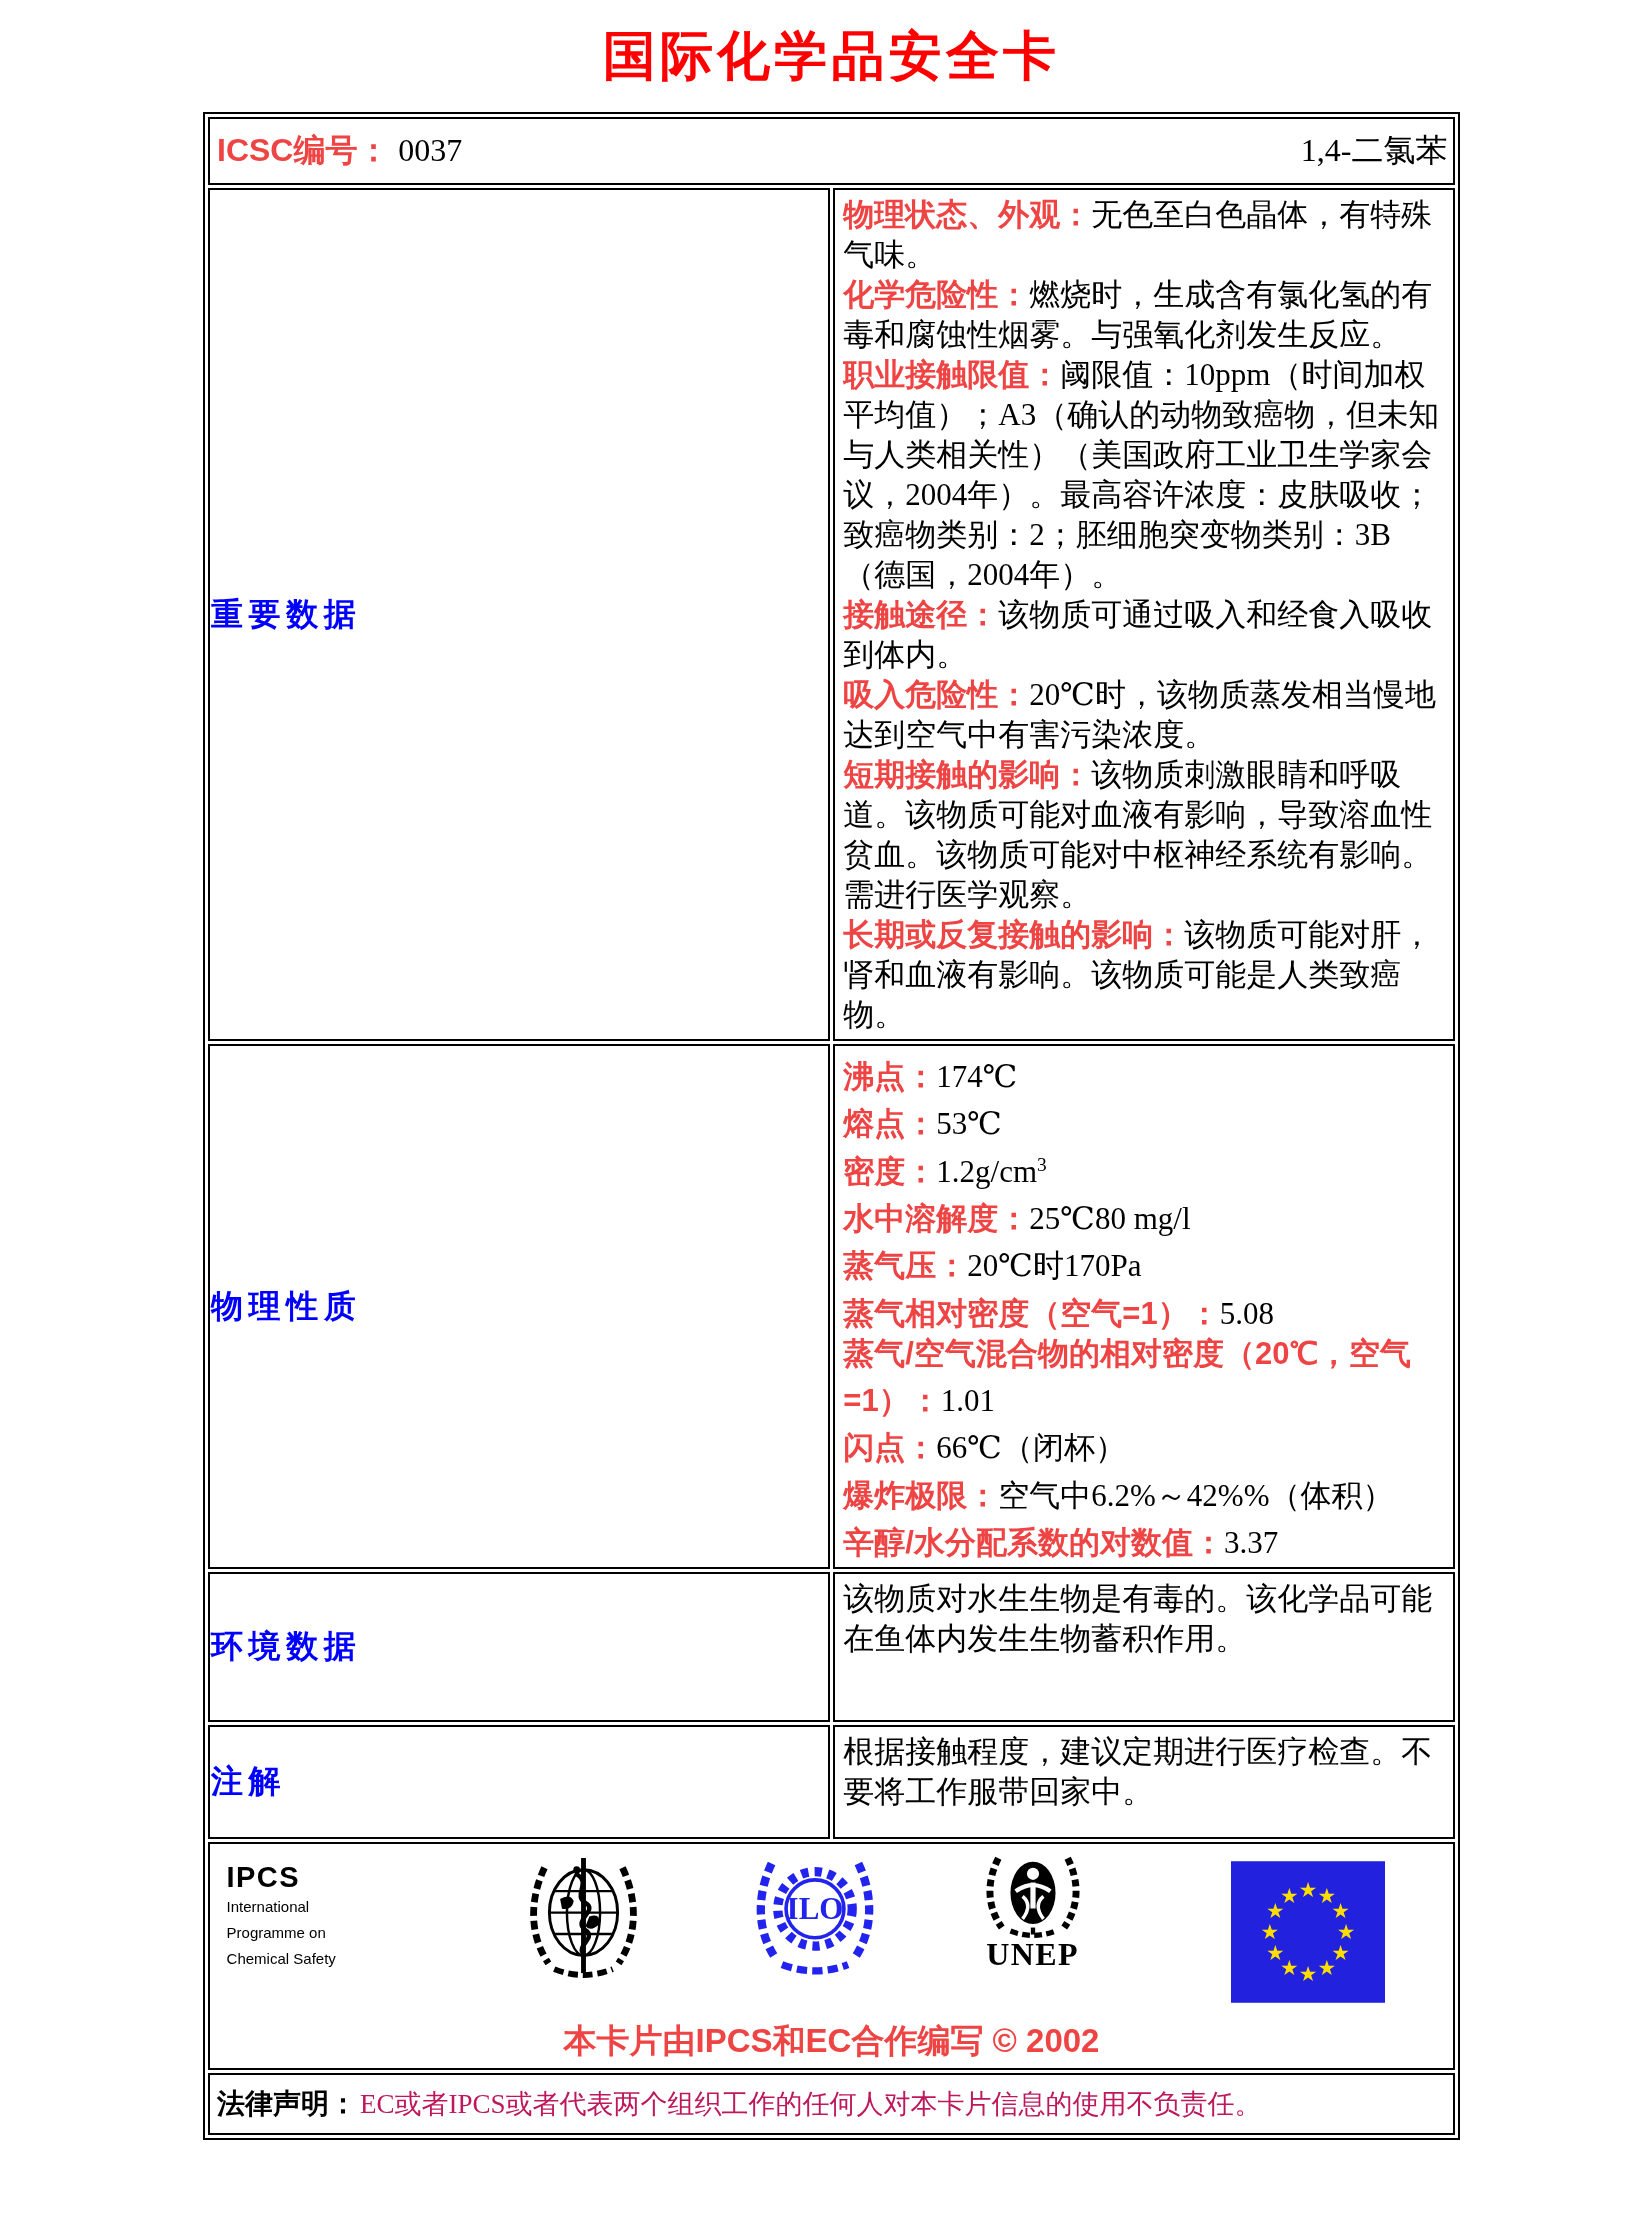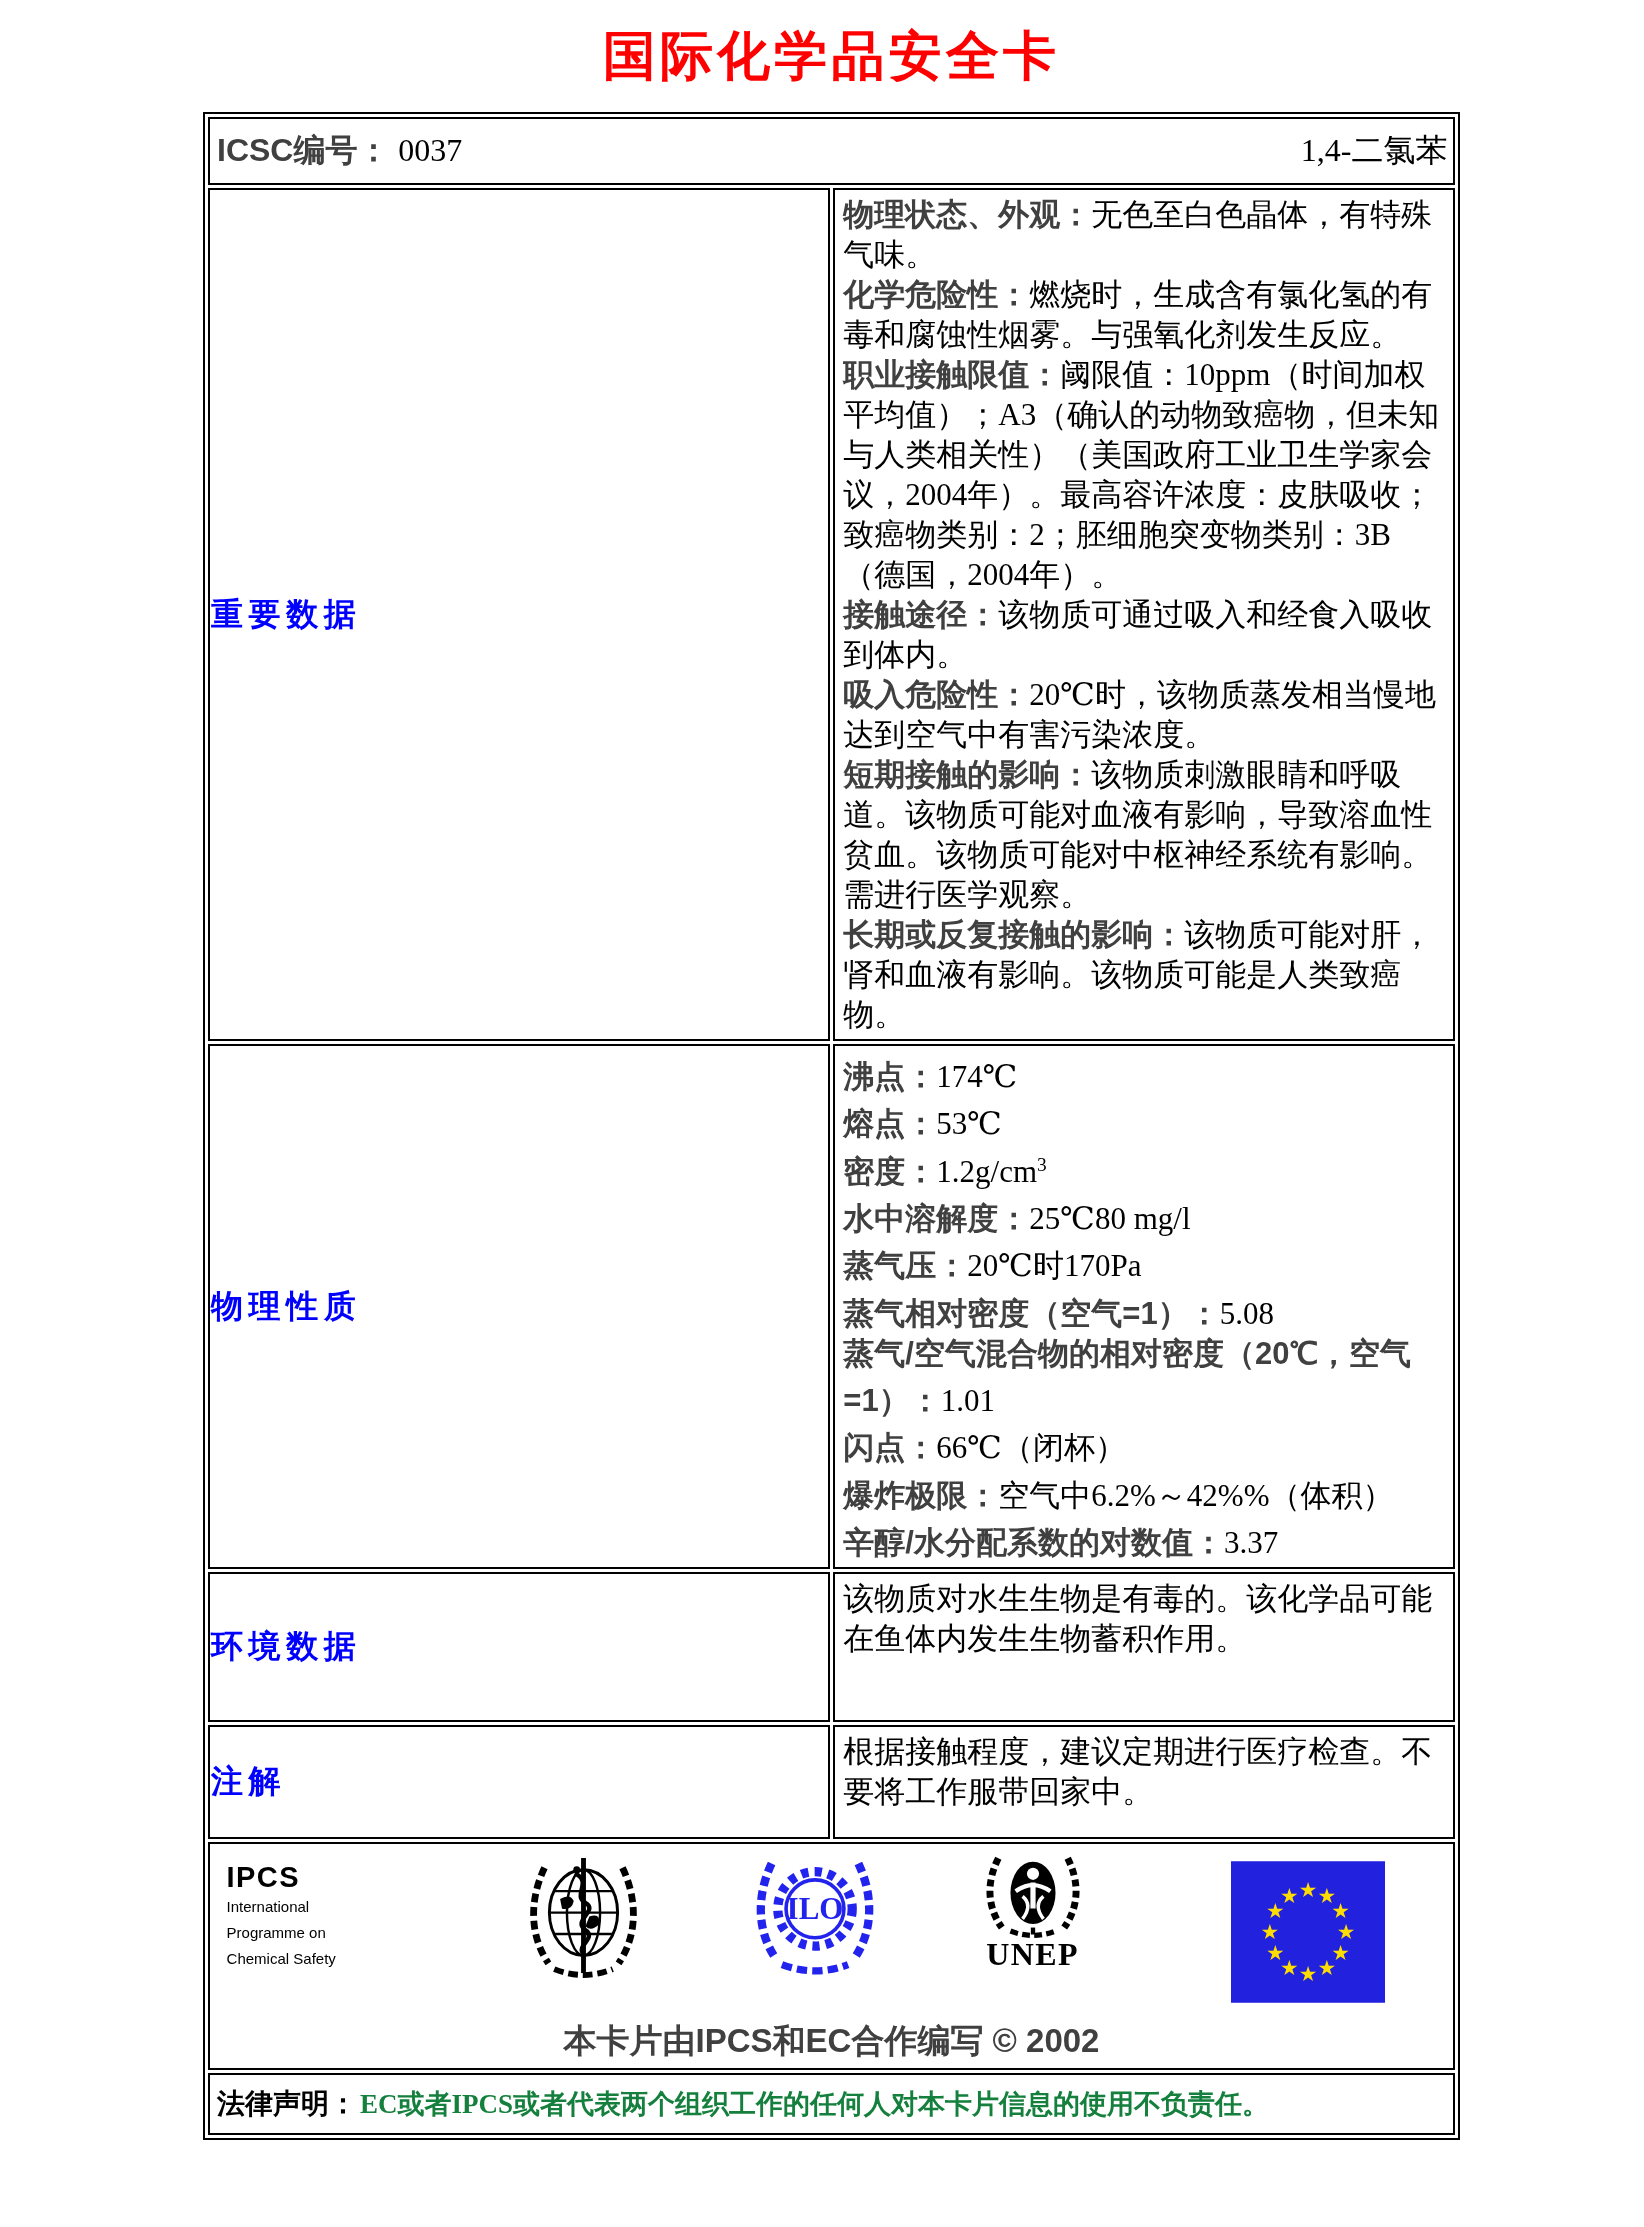--- a/index.html
+++ b/index.html
@@ -9,21 +9,21 @@
   .title{width:1257px;margin:21px 0 19.4px 203px;text-align:center;
          color:#FF0000;font-family:"Liberation Serif","DejaVu Serif",serif;
          font-size:53px;font-weight:bold;letter-spacing:4.2px;}
 
   table.card{margin-left:203px;width:1257px;table-layout:fixed;
              border:2.8px solid #000;border-collapse:separate;border-spacing:3.5px;background:#fff;}
   td{border:2.1px solid #000;vertical-align:top;background:#fff;}
 
   td.header-cell{height:64px;vertical-align:middle;padding:0 5.6px 0 7px;}
   .hdr-flex{display:flex;justify-content:space-between;align-items:center;}
-  .blue-sans{color:#404040;font-weight:bold;font-family:"Liberation Sans",sans-serif;}
+  .blue-sans{color:#ef4444;font-weight:bold;font-family:"Liberation Sans",sans-serif;}
   .black-serif{color:#000;font-family:"Liberation Serif","DejaVu Serif",serif;}
   .hdr-left{font-size:32px;}
   .hdr-right{font-size:32px;}
 
   td.label-cell{width:171px;vertical-align:middle;text-align:left;
                 color:#0000FF;font-weight:bold;font-size:32px;letter-spacing:5.6px;
                 font-family:"Liberation Sans",sans-serif;}
   td.content-cell{padding:4.2px 9.7px 4.2px 8.3px;font-size:31px;line-height:40px;
                   font-family:"Liberation Serif","DejaVu Serif",serif;color:#000;
                   overflow-wrap:break-word;}
@@ -47,21 +47,21 @@
   .ilo-box{margin-left:111px;}
   .unep-box{margin-left:104px;}
   .eu-box{margin-left:146px;margin-top:9.7px;}
   .unep-text{font-family:"Liberation Serif","DejaVu Serif",serif;font-weight:bold;
              font-size:32px;color:#000;margin-top:-4.2px;letter-spacing:1.4px;}
   .footer-caption{text-align:center;margin-top:16px;font-size:33px;}
   .caption-copy{font-weight:bold;}
 
   td.legal-cell{height:58px;vertical-align:middle;padding:0 7px;}
   .legal-label{color:#000;font-weight:bold;font-family:"Liberation Sans",sans-serif;font-size:28px;}
-  .legal-text{font-family:"Liberation Serif","DejaVu Serif",serif;font-size:27px;color:#15803d;font-weight:bold;}
+  .legal-text{font-family:"Liberation Serif","DejaVu Serif",serif;font-size:27px;color:#be185d;}
 </style>
 </head>
 <body>
 
 <div class="page">
 
   <div class="title">国际化学品安全卡</div>
 
   <table class="card">
 

